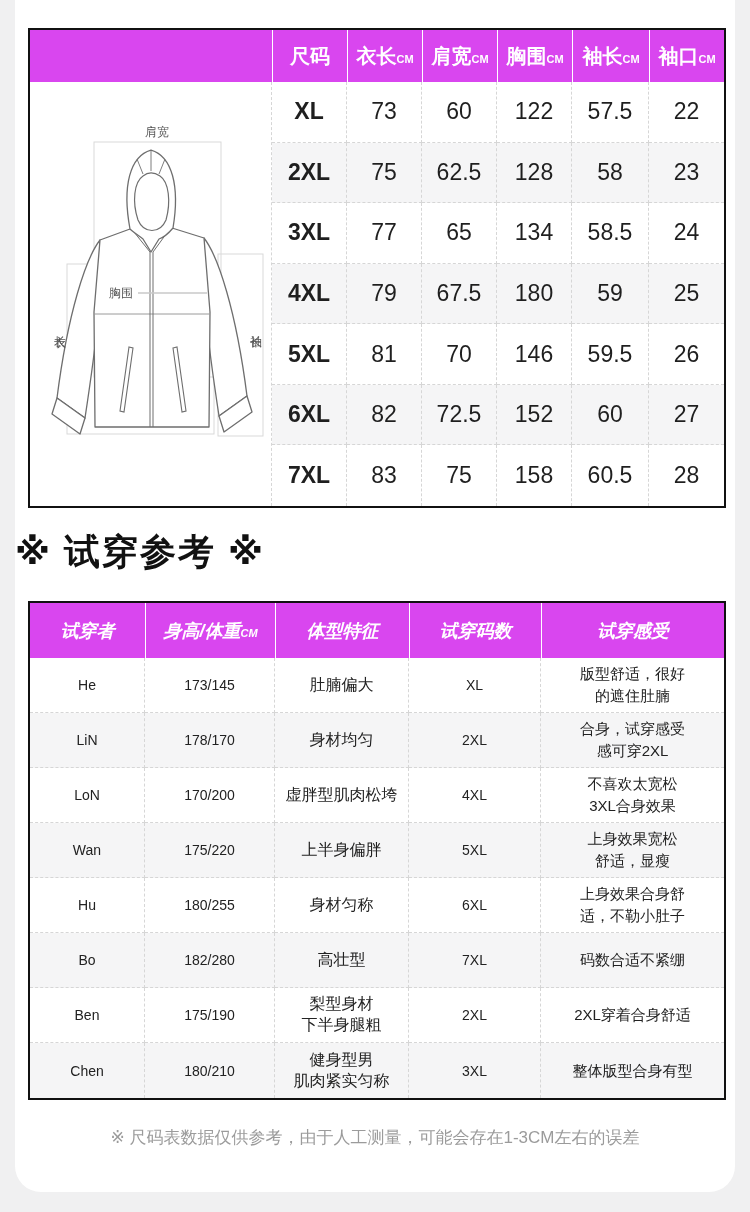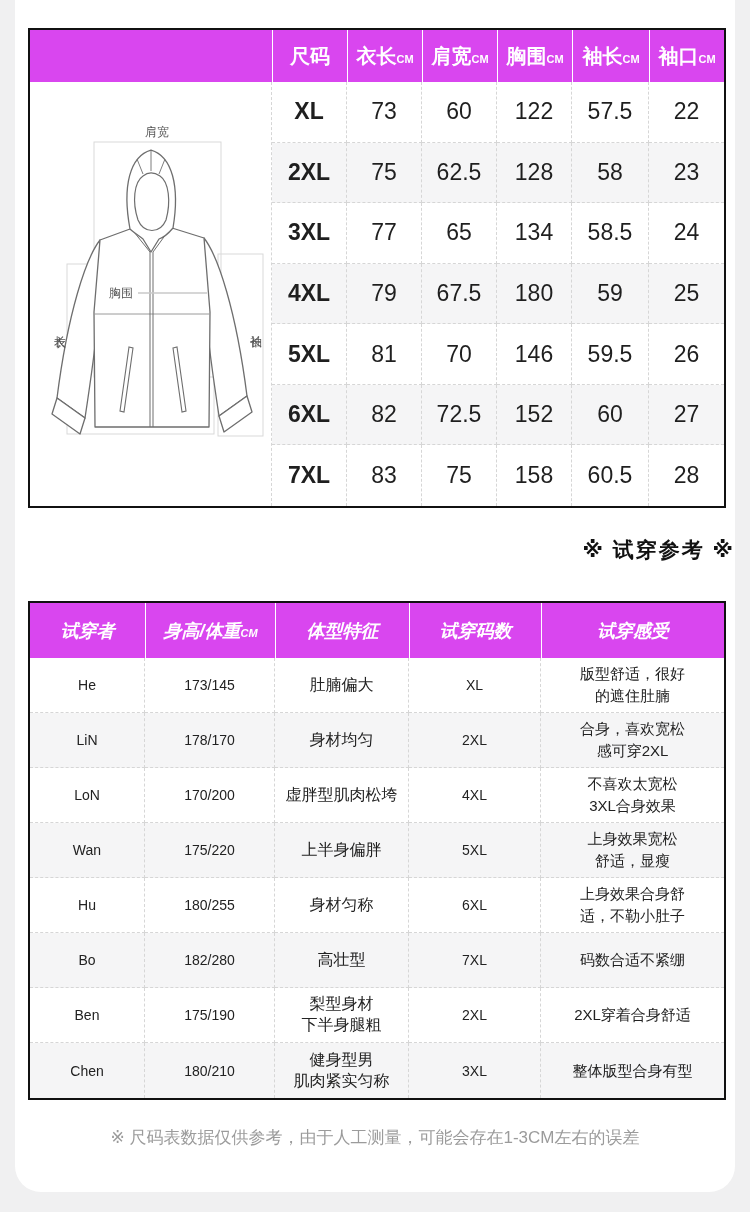--- a/index.html
+++ b/index.html
@@ -38,23 +38,22 @@
   .tbl tbody tr:last-child td { border-bottom:none; }
   .tbl tbody tr:nth-child(even) td { background:#f5f5f6; }
 
   .size-table td { height:60px; font-size:23px; font-weight:500; color:#1f1f1f; }
   .size-table td.sz { font-weight:600; }
   td.diag { background:#fff !important; border-bottom:none !important; padding:0; }
 
   
   .fit-title {
     position:absolute; left:0; top:558px; width:100%;
-    text-align:right; font-size:21px; font-weight:700; color:#111;
+    text-align:left; font-size:36px; font-weight:700; color:#111;
     letter-spacing:2px;
-    margin-top:8px;
   }
 
   
   .fit-table { position:absolute; left:13px; top:631px; width:694px; }
   .fit-table th { height:55px; font-size:18px;font-style:italic; }
   .fit-table td { height:55px; font-size:14px; color:#222; }
   .fit-table td.feat { font-size:16px; }
   .fit-table td.feel { font-size:15px; line-height:1.45; }
   .pre { white-space:pre-line; }
 
@@ -216,21 +215,21 @@
         <td class="feat pre">肚腩偏大</td>
         <td>XL</td>
         <td class="feel pre">版型舒适，很好
 的遮住肚腩</td>
       </tr>
       <tr>
         <td>LiN</td>
         <td>178/170</td>
         <td class="feat pre">身材均匀</td>
         <td>2XL</td>
-        <td class="feel pre">合身，喜欢宽松
+        <td class="feel pre">合身，试穿感受
 感可穿2XL</td>
       </tr>
       <tr>
         <td>LoN</td>
         <td>170/200</td>
         <td class="feat pre">虚胖型肌肉松垮</td>
         <td>4XL</td>
         <td class="feel pre">不喜欢太宽松
 3XL合身效果</td>
       </tr>

